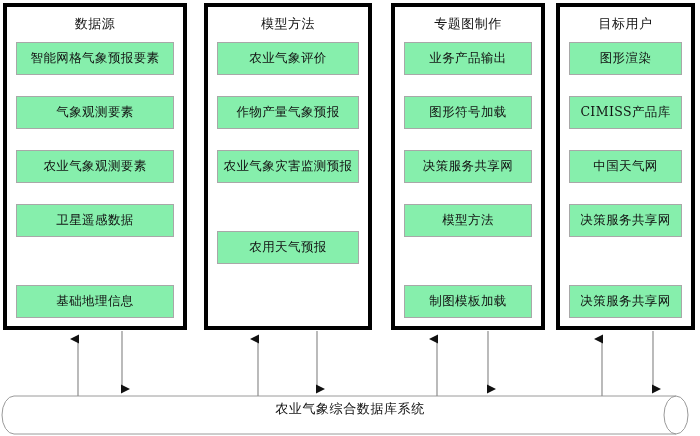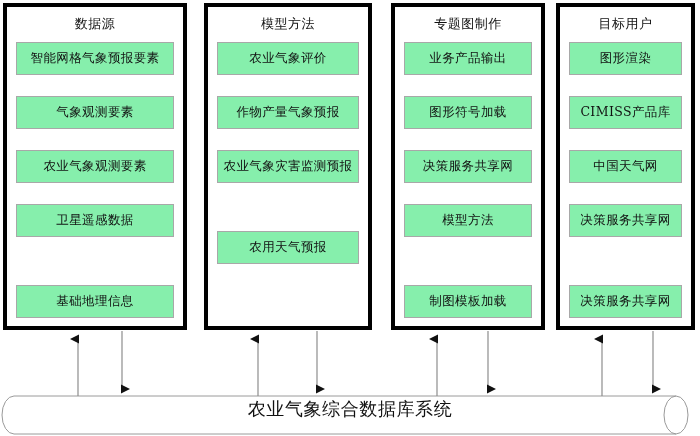--- a/index.html
+++ b/index.html
@@ -50,21 +50,21 @@
     color:#111;
     white-space:nowrap;
   }
   .cell:last-child{margin-bottom:0;margin-top:48px;}
 
   .cyl-label{
     position:absolute;
     left:0;right:0;
     top:400px;
     text-align:center;
-    font-size:18px;
+    font-size:13px;
     line-height:18px;
     letter-spacing:0.6px;
     color:#111;
     pointer-events:none;
   }
 </style>
 </head>
 <body>
 
 <svg id="canvas" viewBox="0 0 700 436" xmlns="http://www.w3.org/2000/svg">

